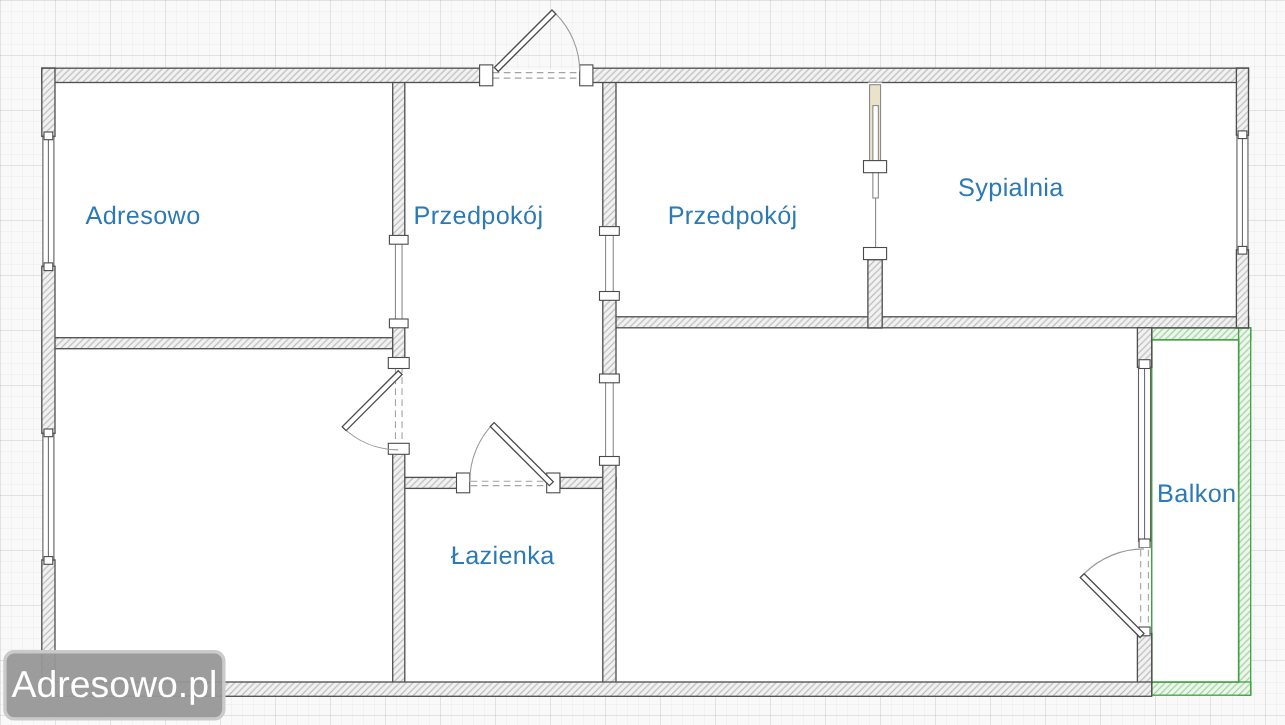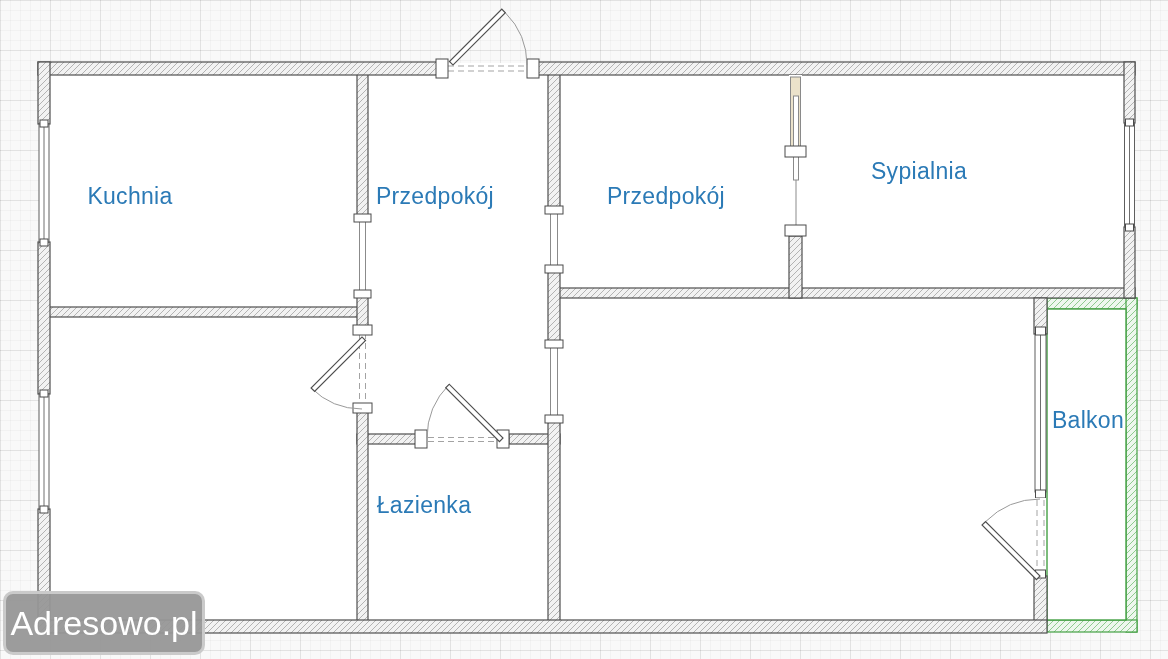--- a/index.html
+++ b/index.html
@@ -194,21 +194,21 @@
     <g>
       <rect class="clear" x="789" y="75" width="13" height="161"></rect>
       <rect class="slide-leaf" x="790.5" y="77" width="10" height="70"></rect>
       <rect class="slide-panel" x="793.5" y="96" width="5" height="84"></rect>
       <line class="sym" x1="796" y1="180" x2="796" y2="225"></line>
       <rect class="cap" x="785" y="146" width="21" height="11"></rect>
       <rect class="cap" x="785" y="225" width="21" height="11"></rect>
     </g>
   </svg>
 
-  <div class="room-label" style="left:130px;top:196px">Kuchnia</div>
+  <div class="room-label" style="left:130px;top:196px">Adresowo</div>
   <div class="room-label" style="left:435px;top:196px">Przedpokój</div>
   <div class="room-label" style="left:666px;top:196px">Przedpokój</div>
   <div class="room-label" style="left:919px;top:171px">Sypialnia</div>
-  <div class="room-label" style="left:424px;top:505px">Łazienka</div>
-  <div class="room-label" style="left:1088px;top:420px">Balkon</div>
+  <div class="room-label" style="left:457px;top:505px">Łazienka</div>
+  <div class="room-label" style="left:1088px;top:449px">Balkon</div>
 
   <div class="watermark">Adresowo.pl</div>
 </div>
 
 </body></html>

